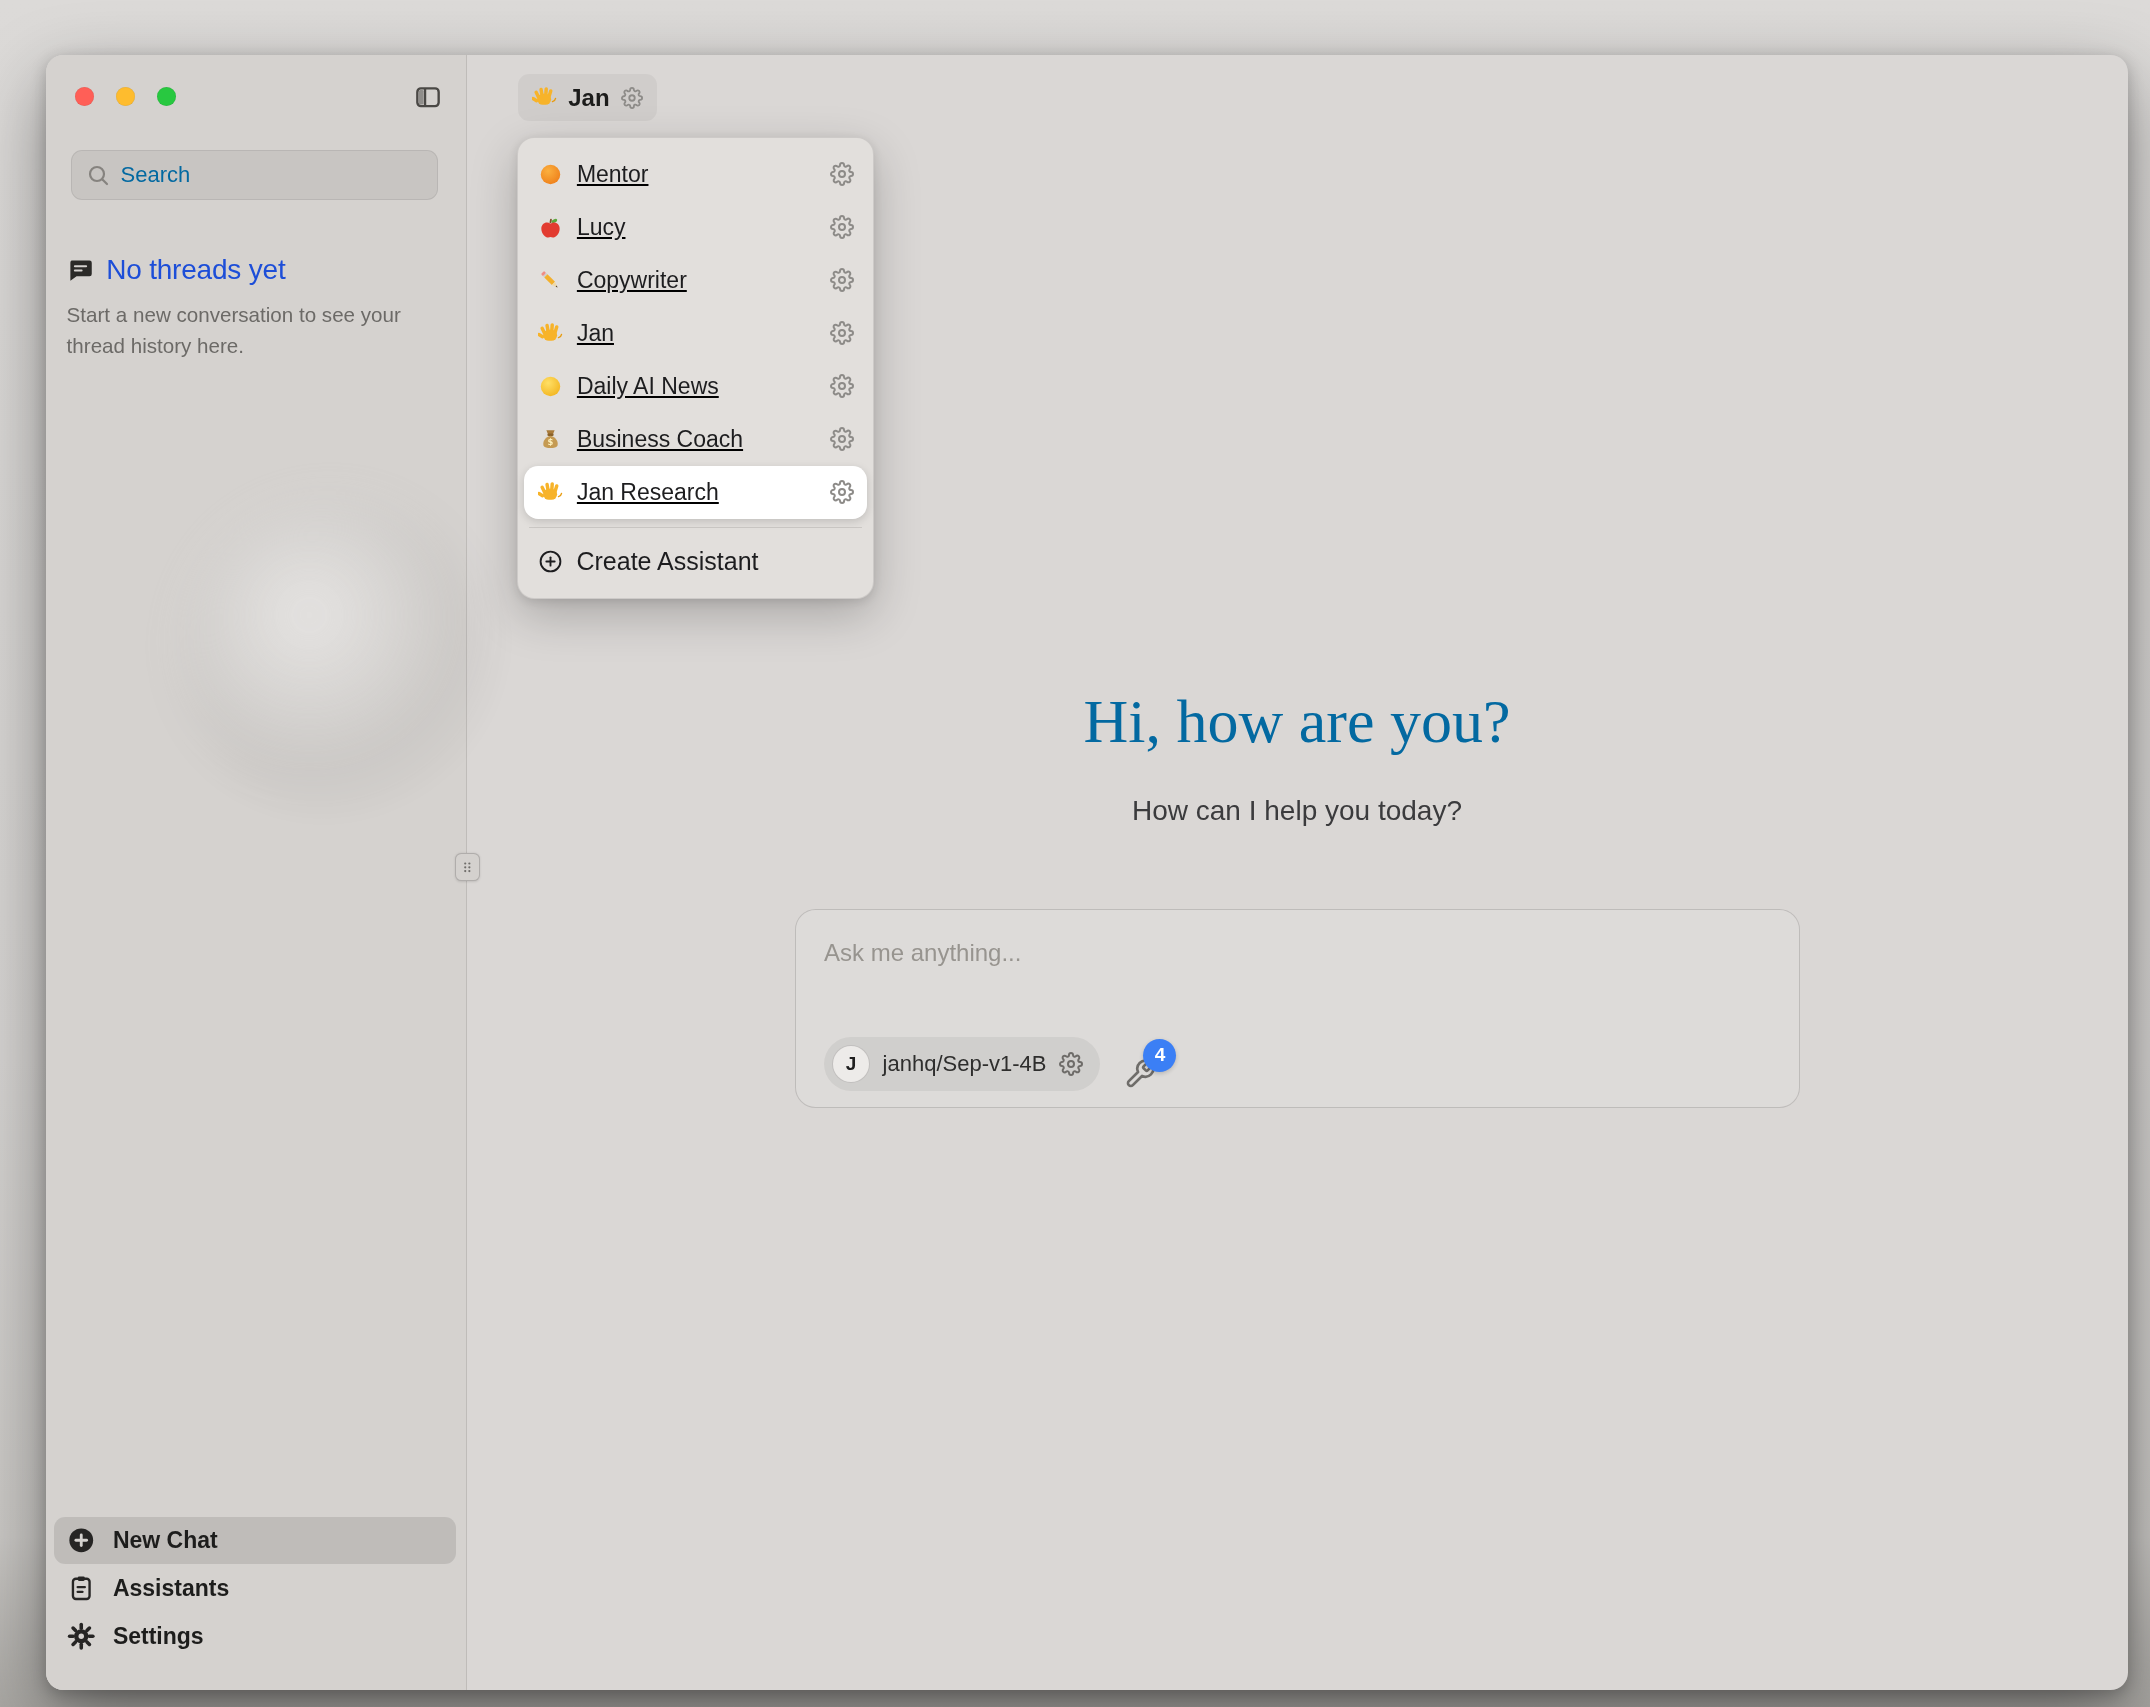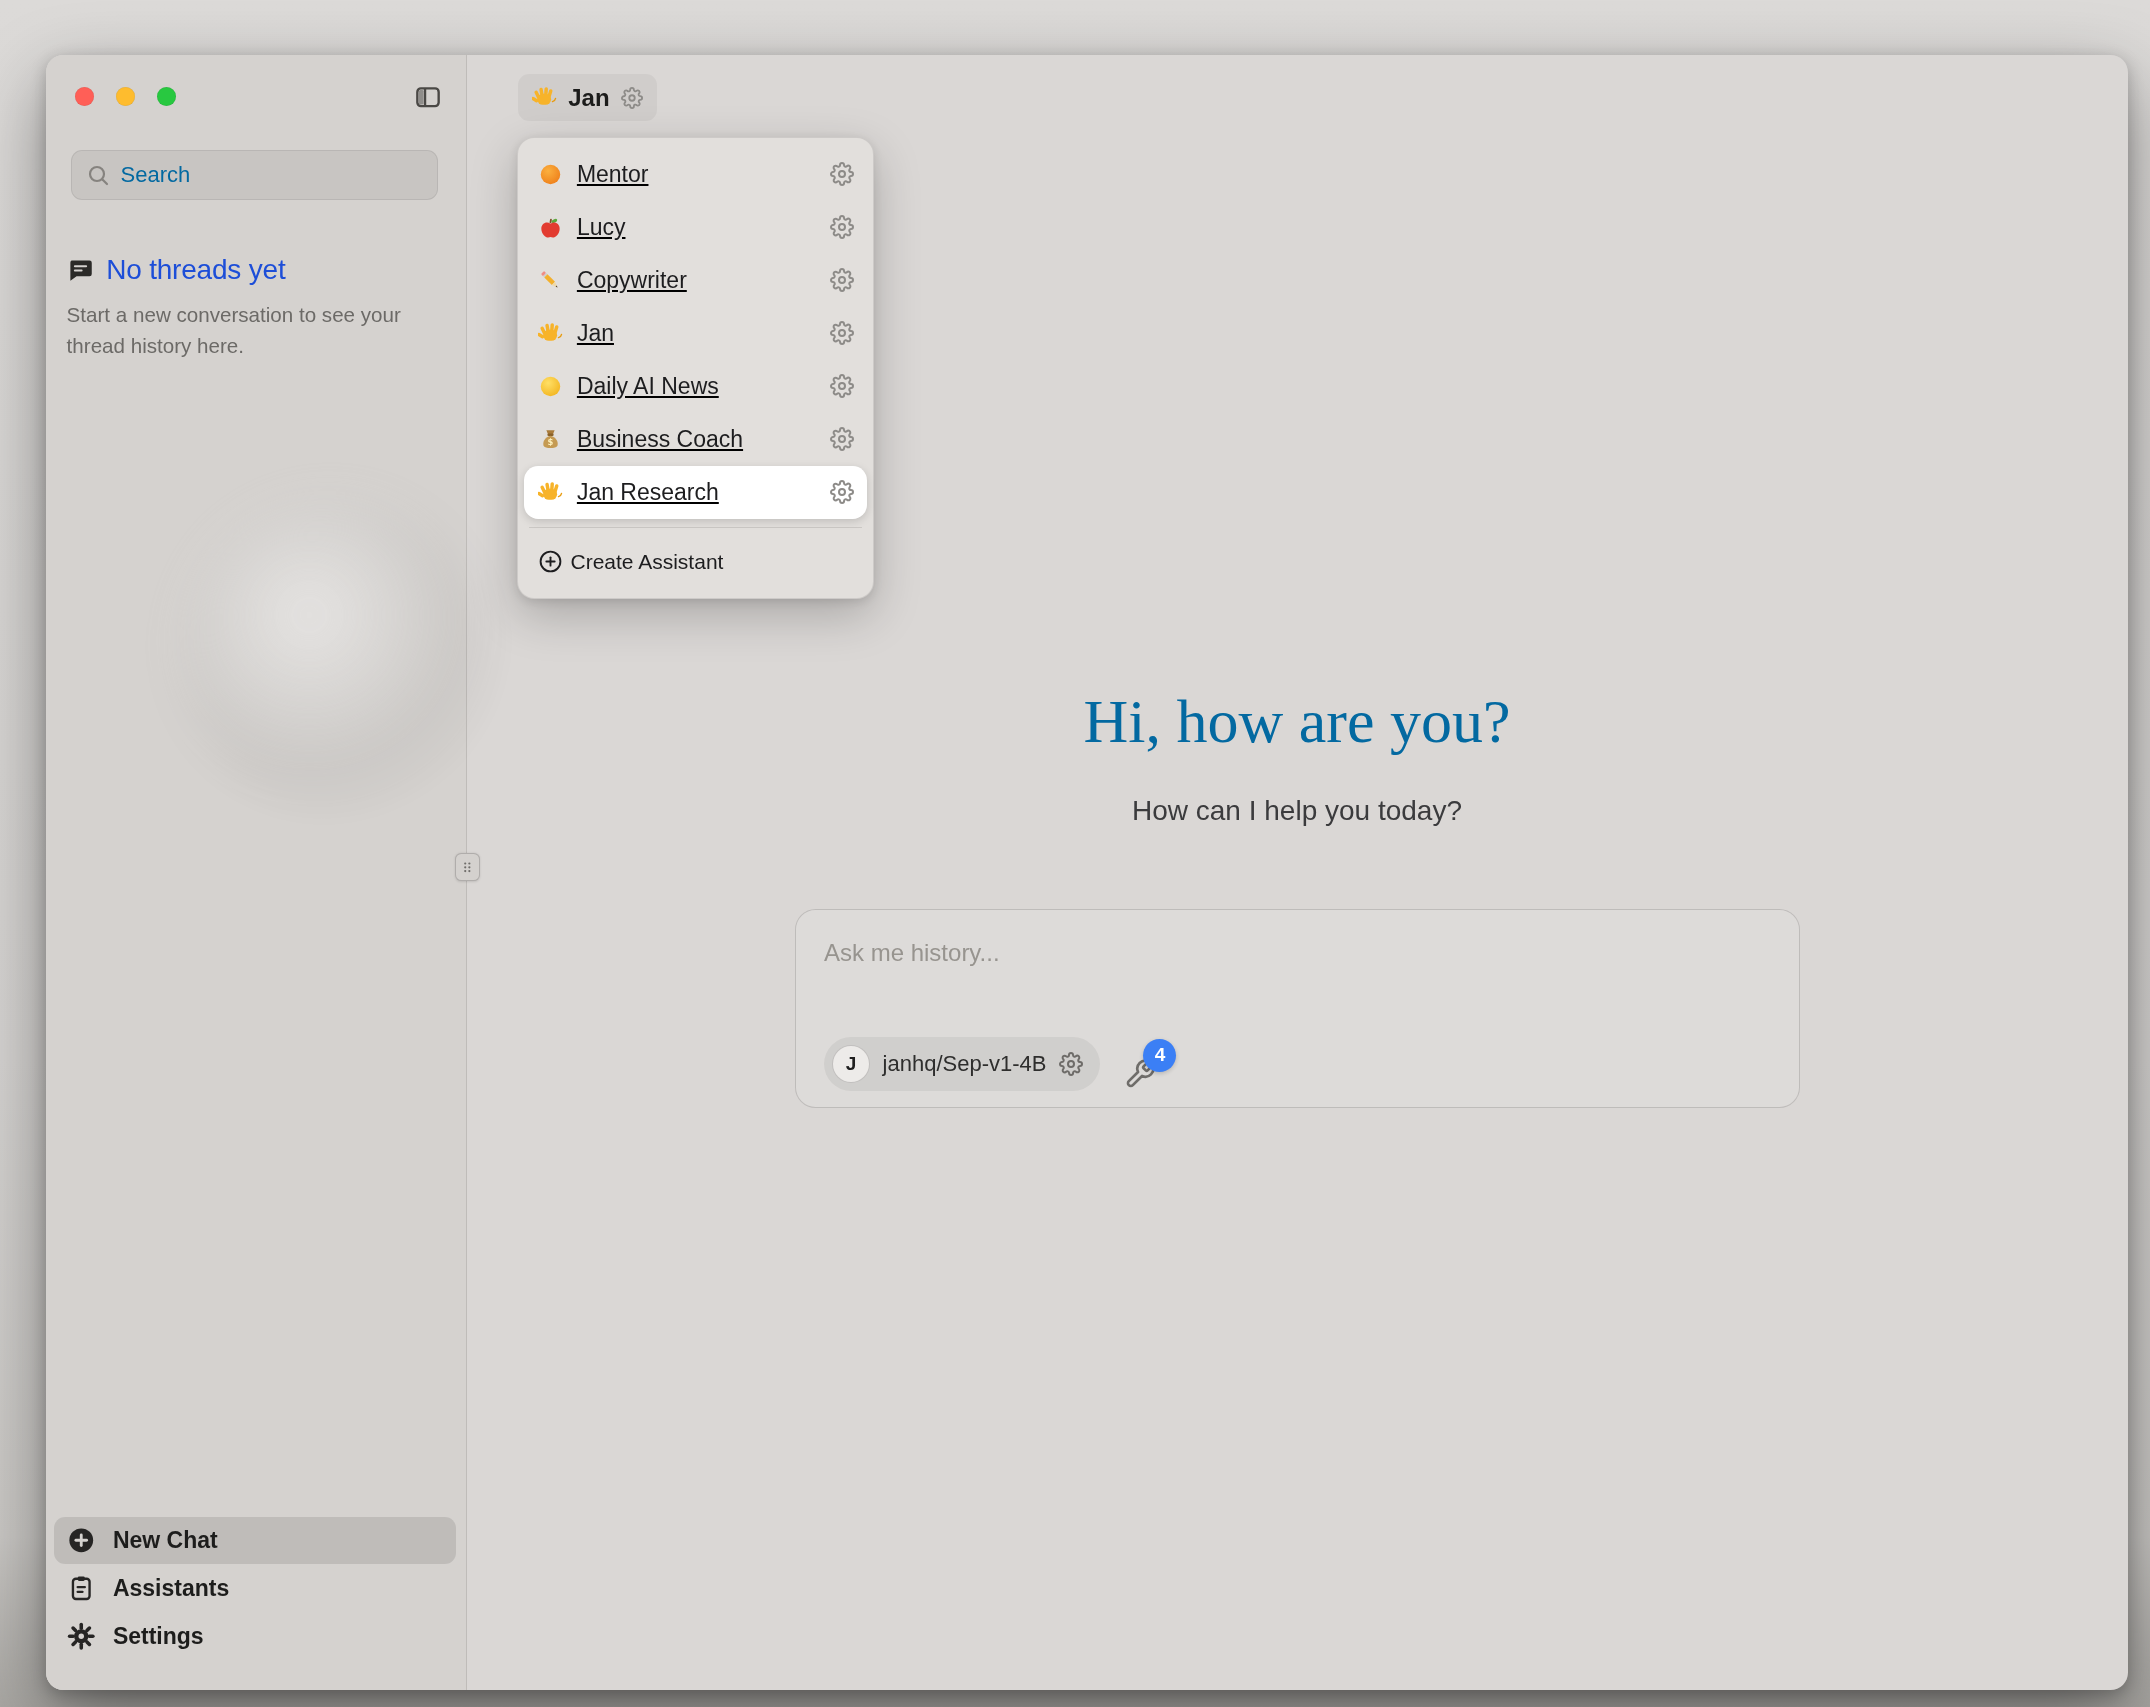--- a/index.html
+++ b/index.html
@@ -62,21 +62,21 @@
     box-shadow:0 16px 47px rgba(0,0,0,.22),0 2.4px 9.5px rgba(0,0,0,.10);
     padding:9.5px 6.3px;box-sizing:border-box;}
   .menu-item{display:flex;align-items:center;height:53px;padding:0 12.6px 0 14.2px;border-radius:14.2px;text-decoration:underline;}
   .menu-item .m-icon{width:25px;height:25px;flex:0 0 auto;}
   .menu-item .m-label{margin-left:13.4px;font-size:23px;font-weight:500;color:#1d1d1f;flex:1;text-align:left;}
   .menu-item .m-gear{width:24px;height:24px;color:#8d8b88;flex:0 0 auto;}
   .menu-item.highlighted{background:#ffffff;box-shadow:0 2.4px 8px rgba(0,0,0,.15);}
   .menu-sep{height:0.8px;background:rgba(0,0,0,.10);margin:8px 4.7px;}
   .menu-create{display:flex;align-items:center;height:53px;padding:0 12.6px 0 14.2px;border-radius:14.2px;}
   .menu-create .m-icon{width:25px;height:25px;color:#1d1d1f;flex:0 0 auto;}
-  .menu-create .m-label{margin-left:7px;font-size:21px;font-weight:500;color:#1d1d1f;}
+  .menu-create .m-label{margin-left:13px;font-size:25px;font-weight:500;color:#1d1d1f;}
   
   .center{position:absolute;left:0;right:0;top:632px;text-align:center;}
   .greet{margin:0;font-family:"Liberation Serif", serif;font-weight:500;
     font-size:62px;line-height:1.1;color:#0369a1;}
   .sub{margin:40px 0 0;font-size:28px;font-weight:400;color:#3b3b3d;}
   .prompt{margin:82px auto 0;width:1005px;height:199px;box-sizing:border-box;
     border:1.2px solid rgba(0,0,0,.14);border-radius:20.6px;background:rgba(255,255,255,.10);
     padding:28.5px 28.5px 16px;display:flex;flex-direction:column;justify-content:space-between;align-items:flex-start;}
   .prompt-ph{font-size:24px;color:#97948f;}
   .prompt-row{display:flex;align-items:flex-end;gap:24px;}
@@ -372,21 +372,21 @@
             </svg>
           <span class="m-label">Create Assistant</span>
         </div>
       </div>
 
       <div class="center">
         <h1 class="greet">Hi, how are you?</h1>
         <p class="sub">How can I help you today?</p>
 
         <div class="prompt">
-          <div class="prompt-ph">Ask me history...</div>
+          <div class="prompt-ph">Ask me anything...</div>
           <div class="prompt-row">
             <button class="model-chip">
               <span class="avatar">J</span>
               <span>janhq/Sep-v1-4B</span>
               <svg class="gr" viewBox="0 0 30 30" width="24" height="24">
                   <use href="#i-gear"></use>
                 </svg>
             </button>
             <div class="tools">
               <svg class="wr" viewBox="0 0 40 40" width="32" height="32">

